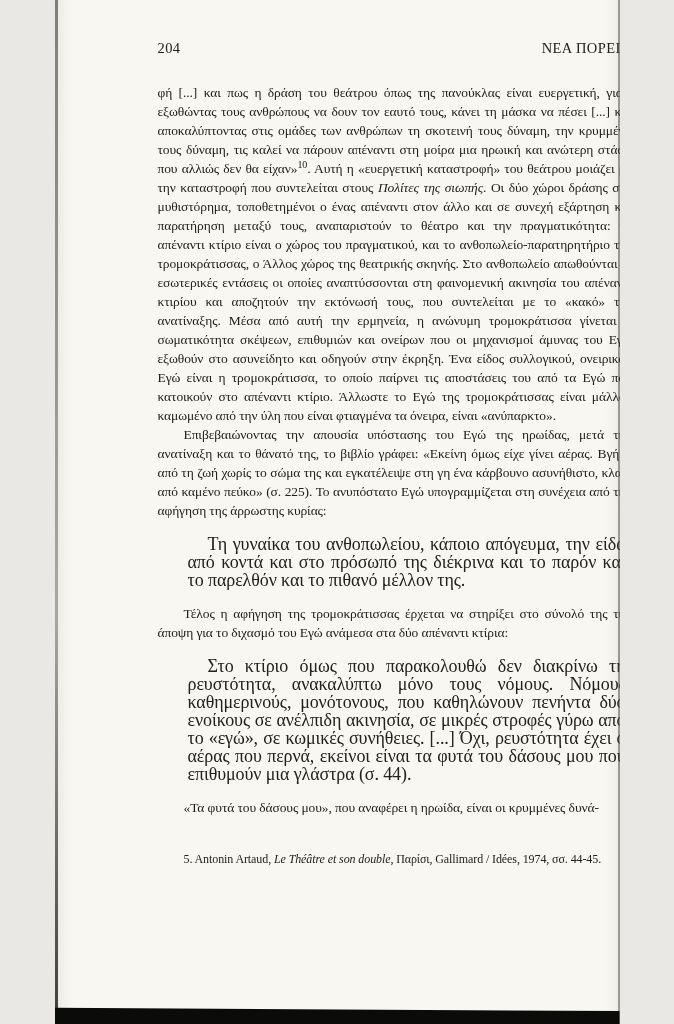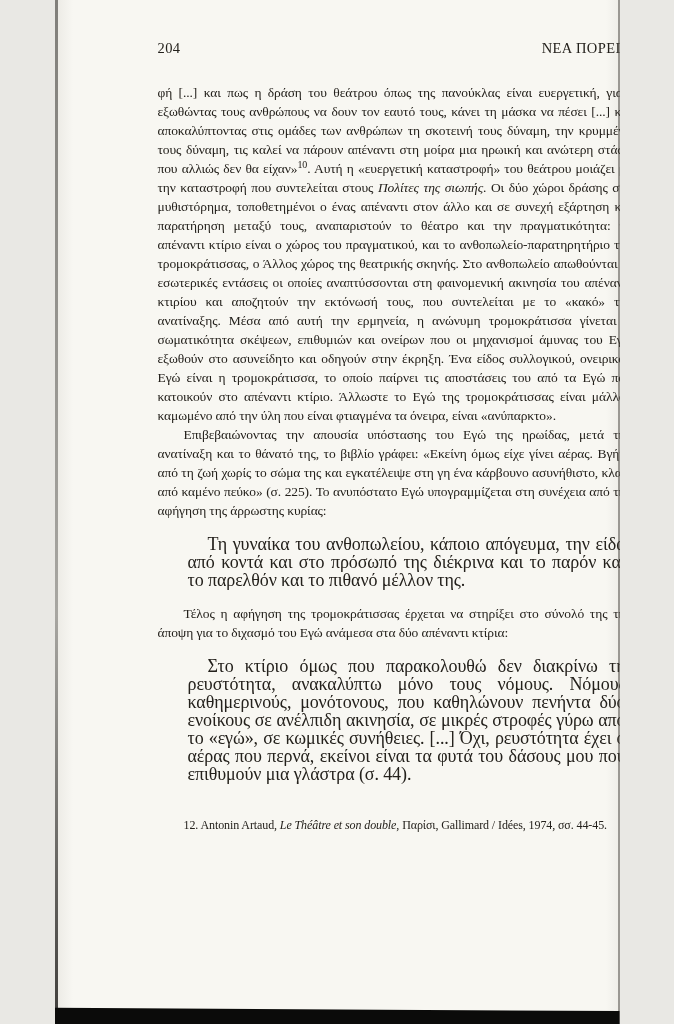--- a/index.html
+++ b/index.html
@@ -122,23 +122,24 @@
       <blockquote class="blockquote">
         <p>Τη γυναίκα του ανθοπωλείου, κάποιο απόγευμα, την είδα από κοντά και στο πρόσωπό της διέκρινα και το παρόν και το παρελθόν και το πιθανό μέλλον της.</p>
       </blockquote>
 
       <p class="para">Τέλος η αφήγηση της τρομοκράτισσας έρχεται να στηρίξει στο σύνολό της την άποψη για το διχασμό του Εγώ ανάμεσα στα δύο απέναντι κτίρια:</p>
 
       <blockquote class="blockquote">
         <p>Στο κτίριο όμως που παρακολουθώ δεν διακρίνω τη ρευστότητα, ανακαλύπτω μόνο τους νόμους. Νόμους καθημερινούς, μονότονους, που καθηλώνουν πενήντα δύο ενοίκους σε ανέλπιδη ακινησία, σε μικρές στροφές γύρω από το «εγώ», σε κωμικές συνήθειες. [...] Όχι, ρευστότητα έχει ο αέρας που περνά, εκείνοι είναι τα φυτά του δάσους μου που επιθυμούν μια γλάστρα (σ. 44).</p>
       </blockquote>
 
+      <p class="para">«Τα φυτά του δάσους μου», που αναφέρει η ηρωίδα, είναι οι κρυμμένες δυνά-</p>
 
       <div class="footnote-block">
-        <p><span>12. Antonin Artaud, </span><em>Le Théâtre et son double</em><span>, Παρίσι, Gallimard / Idées, 1974, σσ. 44-45.</span></p>
+        <p><span>5. Antonin Artaud, </span><em>Le Théâtre et son double</em><span>, Παρίσι, Gallimard / Idées, 1974, σσ. 44-45.</span></p>
       </div>
 
     </div>
   </div>
 
   <div class="scan-edge-left"></div>
   <div class="scan-edge-right"></div>
   <div class="scan-bottom-band"></div>
 
 </div>

